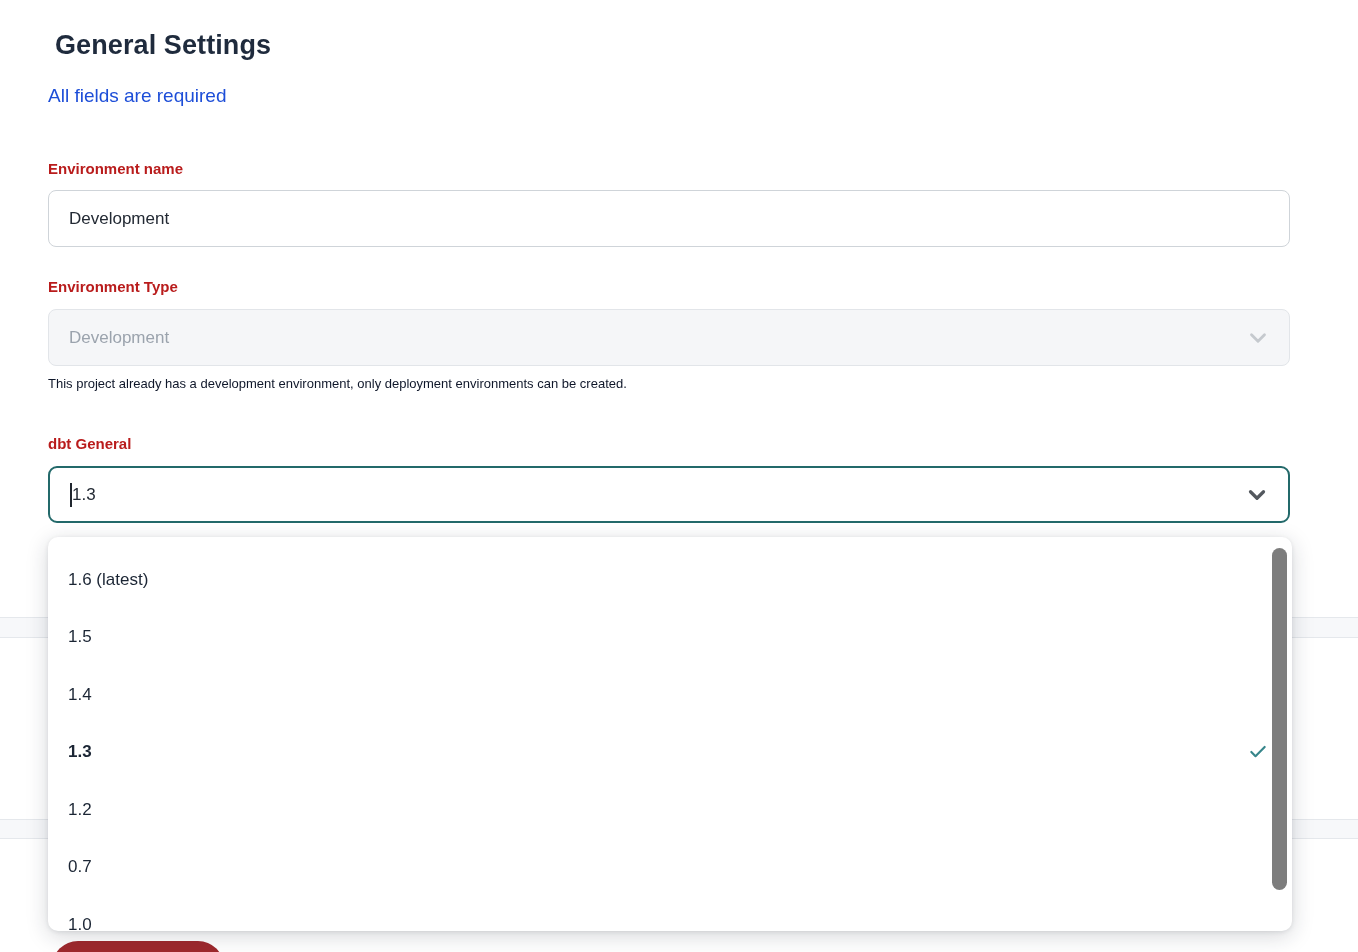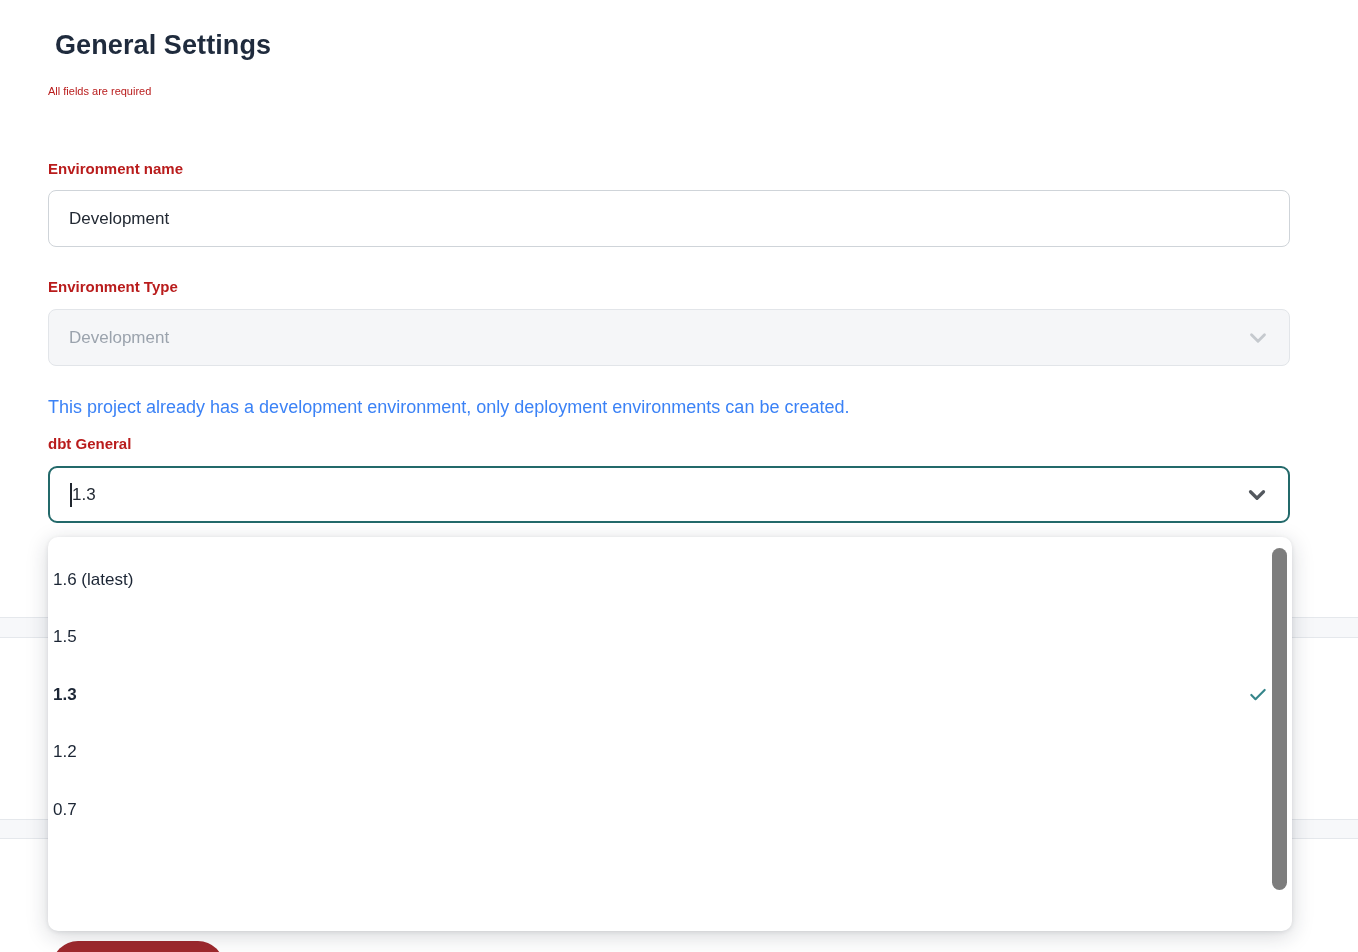--- a/index.html
+++ b/index.html
@@ -33,21 +33,21 @@
   
   .form { position: absolute; left: 0; top: 0; width: 1358px; z-index: 3; }
   .page-title {
     position: absolute; left: 48px; top: 30px;
     font-size: 27px; font-weight: 700; color: #1f2b3d;
     letter-spacing: 0.1px;
     margin-left: 7px;
   }
   .page-subtitle {
     position: absolute; left: 48px; top: 85px;
-    font-size: 11px; font-weight: 400; color: #b91c1c;
+    font-size: 19px; font-weight: 400; color: #1d4ed8;
   }
   .field-label {
     position: absolute; left: 48px;
     font-size: 15px; font-weight: 700; color: #b91c1c;
   }
   .label-env-name { top: 160px; }
   .label-env-type { top: 278px; }
   .label-dbt-version { top: 435px; }
 
   .text-input {
@@ -68,22 +68,22 @@
     padding: 0 20px;
     font-size: 17px;
   }
   .select-env-type {
     top: 309px;
     background: #f5f6f8;
     border: 1px solid #e2e5e9;
     color: #9ba3ad;
   }
   .helper-text {
-    position: absolute; left: 48px; top: 397px;
-    font-size: 18px; color: #3b82f6;
+    position: absolute; left: 48px; top: 376px;
+    font-size: 13px; color: #0f172a;
   }
 
   .combobox {
     top: 466px;
     background: #ffffff;
     border: 2px solid #23696a;
     border-radius: 9px;
     color: #232a34;
   }
   .text-cursor {
@@ -105,21 +105,21 @@
     border-radius: 10px;
     box-shadow: 0 5px 22px rgba(25, 35, 50, 0.18), 0 1px 4px rgba(25,35,50,0.10);
     z-index: 10;
     overflow: hidden;
   }
   .options { padding-top: 14px; }
   .option {
     position: relative;
     height: 57.5px;
     display: flex; align-items: center;
-    padding: 0 44px 0 5px;
+    padding: 0 44px 0 20px;
     font-size: 17px; color: #1b2534;
     cursor: pointer;
   }
   .option .check { display: none; position: absolute; right: 24px; top: 50%; transform: translateY(-50%); width: 20px; height: 20px; }
   .option.selected { font-weight: 700; }
   .option.selected .check { display: block; }
 
   .scroll-thumb {
     position: absolute; right: 5px; top: 11px;
     width: 15px; height: 342px;
@@ -166,33 +166,41 @@
   <div class="option">
     <span class="option-label">1.6 (latest)</span>
 
   </div>
 
   <div class="option">
     <span class="option-label">1.5</span>
 
   </div>
 
+  <div class="option">
+    <span class="option-label">1.4</span>
+
+  </div>
 
   <div class="option selected">
     <span class="option-label">1.3</span>
     <svg class="check" viewBox="0 0 24 24" fill="none" stroke="#37868b" stroke-width="2.6" stroke-linecap="round" stroke-linejoin="round">
       <polyline points="20,6 9,17 4,12"></polyline>
     </svg>
   </div>
 
   <div class="option">
     <span class="option-label">1.2</span>
 
   </div>
 
   <div class="option">
     <span class="option-label">0.7</span>
 
   </div>
 
+  <div class="option">
+    <span class="option-label">1.0</span>
+
+  </div>
 </div>
   <div class="scroll-thumb"></div>
 </div>
 
 </body></html>

